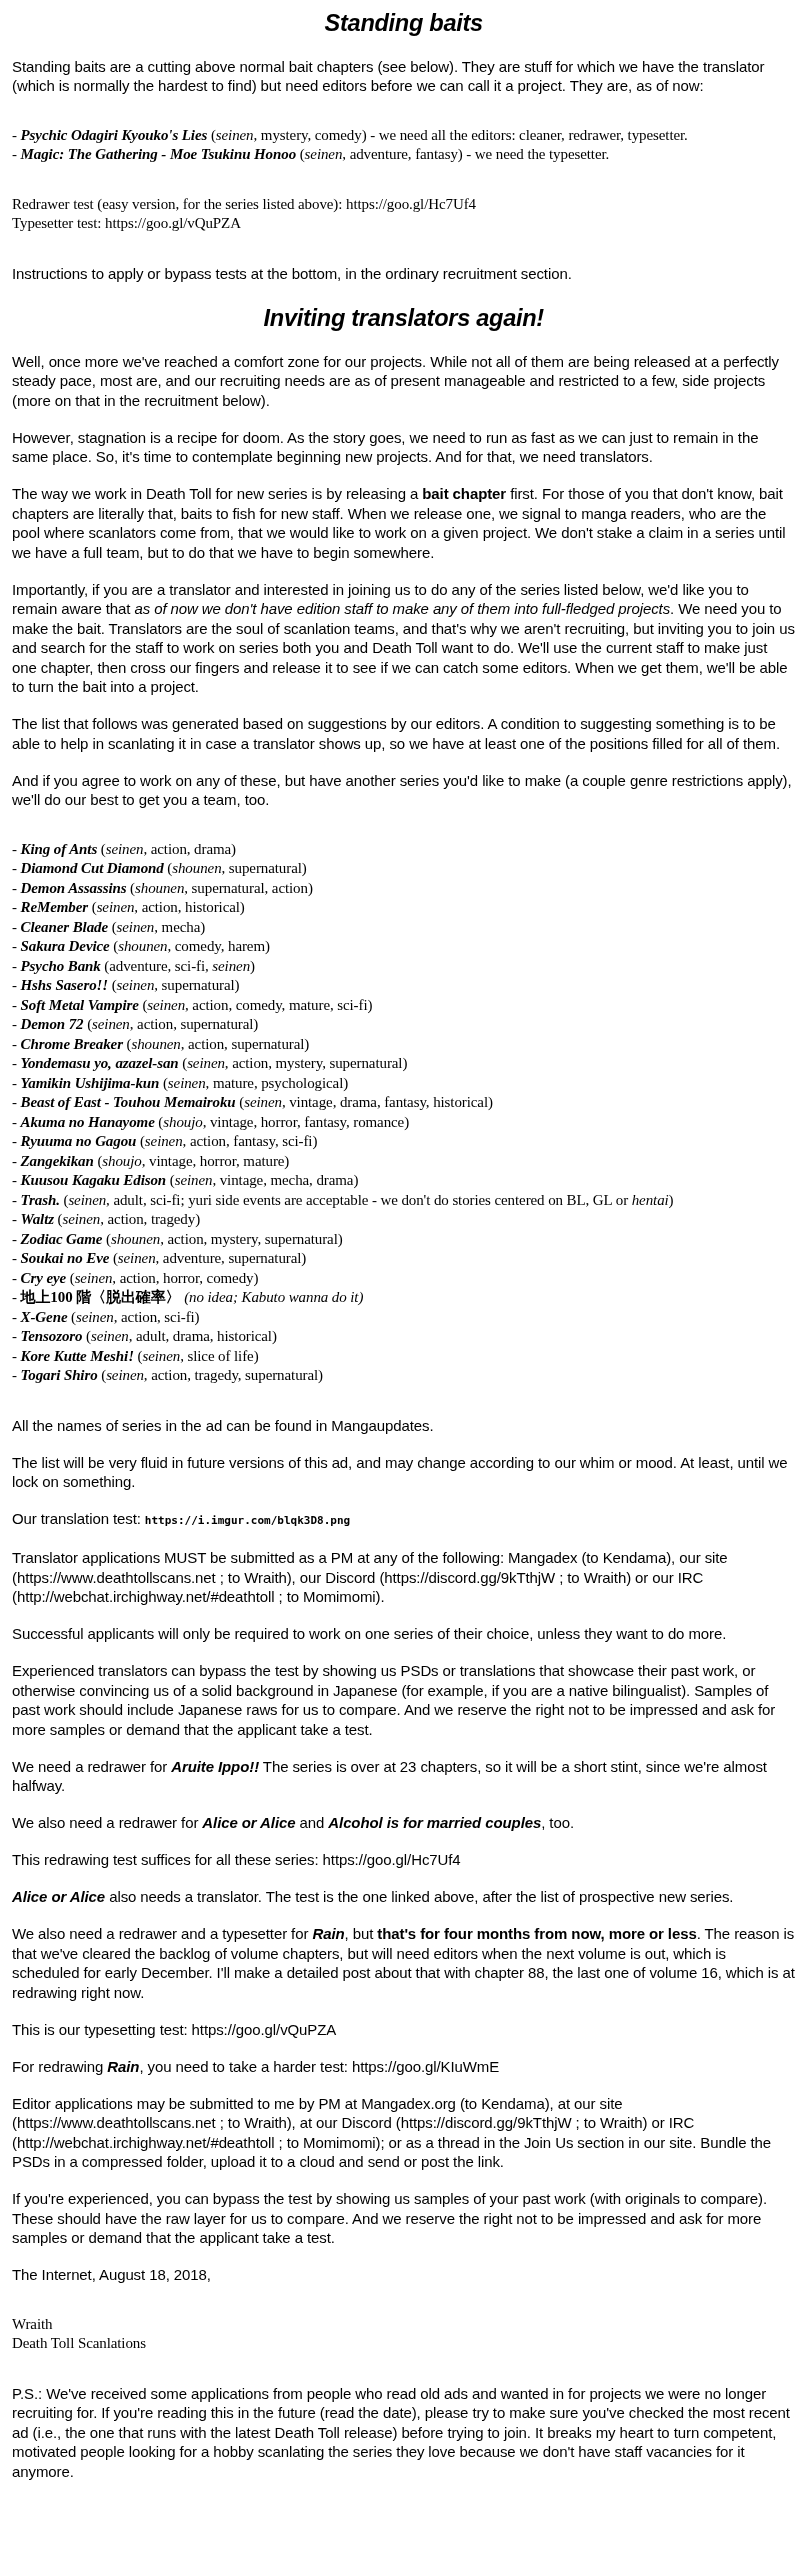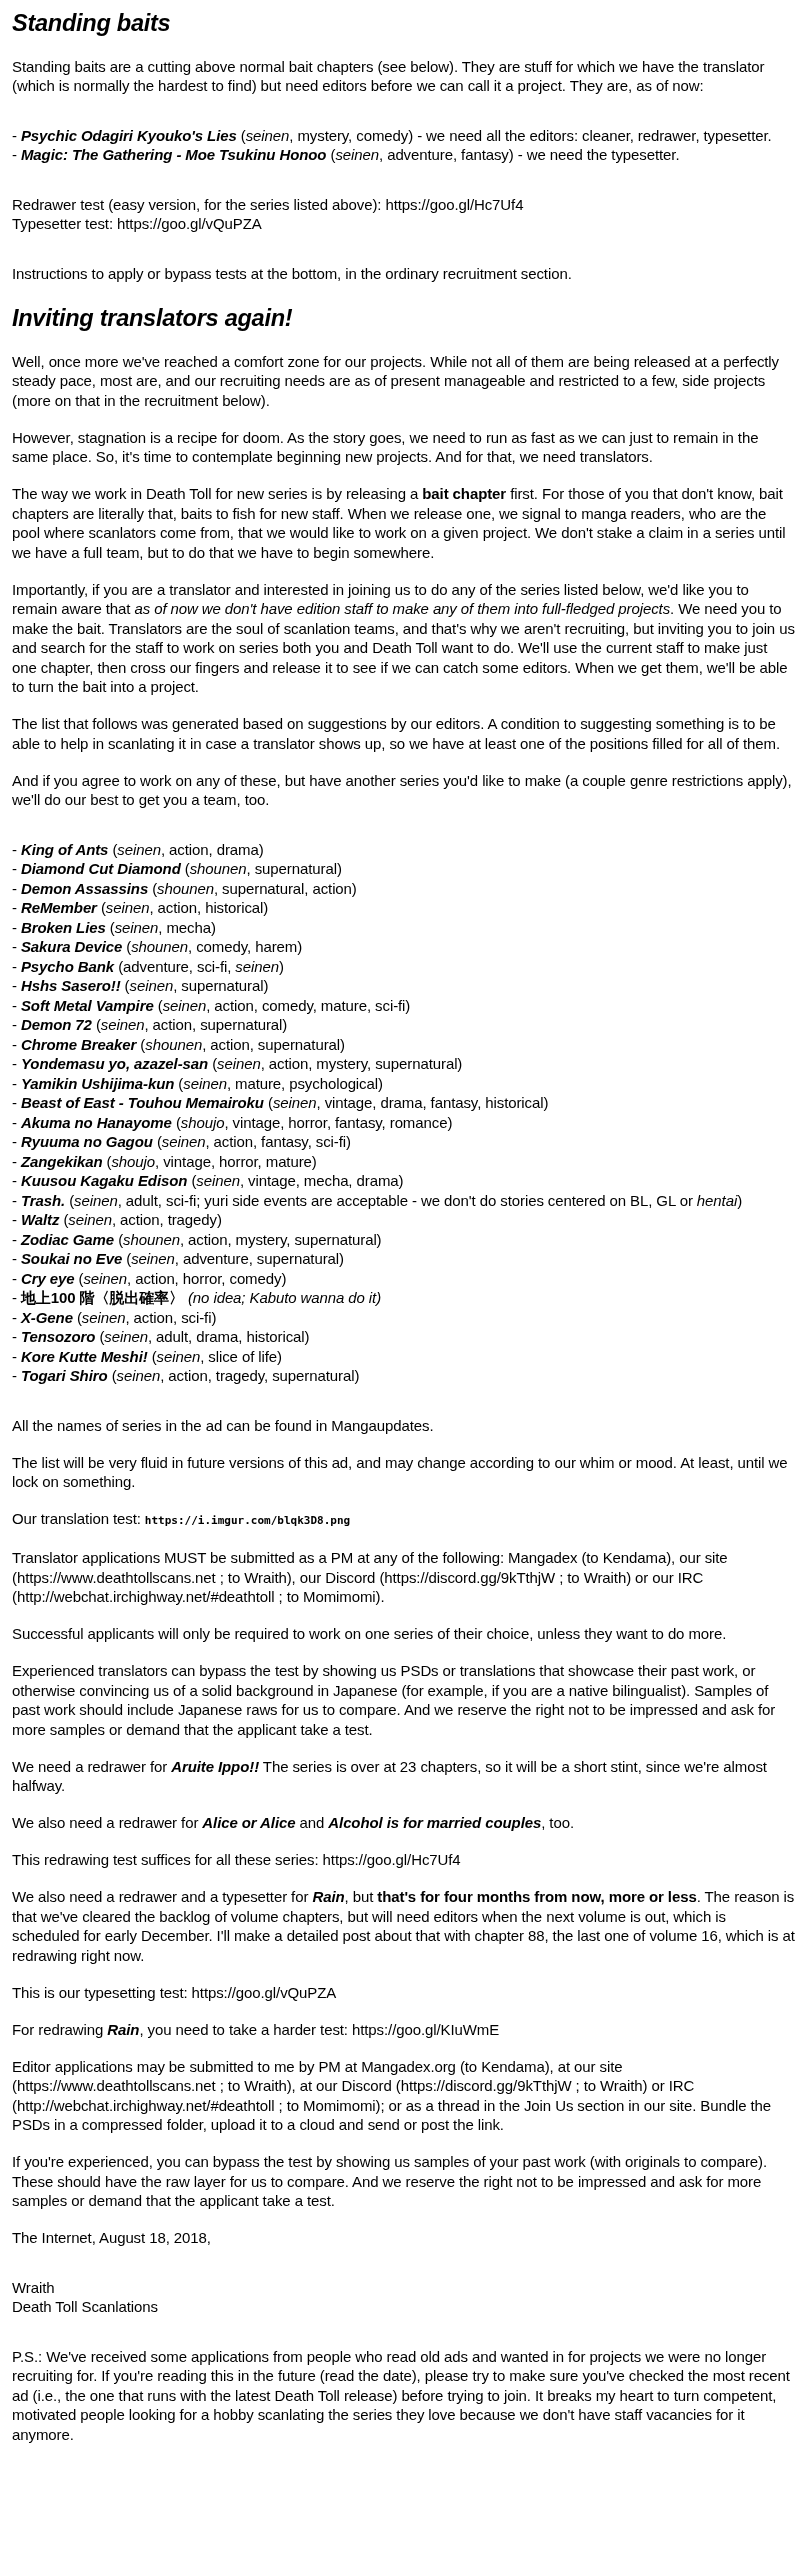--- a/index.html
+++ b/index.html
@@ -7,27 +7,28 @@
     width: 809px;
     min-height: 2576px;
     color: #000000;
     font-family: "Liberation Sans", "DejaVu Sans", sans-serif;
     font-size: 15px;
     line-height: 19.5px;
     letter-spacing: -0.1px;
   }
   main { padding: 5.4px 13.5px 27px 12px; box-sizing: border-box; }
   .para { margin: 17.5px 0; }
-  .lines { margin: 30px 0; }
+  .lines { margin: 30px 0; font-family: Liberation Serif, serif; }
   .line { min-height: 19.5px; }
   .heading {
     font-size: 23.6px;
     line-height: 31px;
     font-weight: bold;
     font-style: italic;
+    text-align: center;
     margin: 20px 0 17.5px 0;
     letter-spacing: -0.3px;
   }
   main > .heading:first-child { margin-top: 2.7px; }
   .right { text-align: left; }
   .b { font-weight: bold; }
   .i { font-style: italic; }
   .m { font-family: "DejaVu Sans Mono", monospace; font-weight: bold; font-size: 11px; letter-spacing: 0; }
 </style>
 </head>
@@ -50,21 +51,21 @@
     <div class="para"><span>However, stagnation is a recipe for doom. As the story goes, we need to run as fast as we can just to remain in the same place. So, it's time to contemplate beginning new projects. And for that, we need translators.</span></div>
     <div class="para"><span>The way we work in Death Toll for new series is by releasing a </span><span class="b">bait chapter</span><span> first. For those of you that don't know, bait chapters are literally that, baits to fish for new staff. When we release one, we signal to manga readers, who are the pool where scanlators come from, that we would like to work on a given project. We don't stake a claim in a series until we have a full team, but to do that we have to begin somewhere.</span></div>
     <div class="para"><span>Importantly, if you are a translator and interested in joining us to do any of the series listed below, we'd like you to remain aware that </span><span class="i">as of now we don't have edition staff to make any of them into full-fledged projects</span><span>. We need you to make the bait. Translators are the soul of scanlation teams, and that's why we aren't recruiting, but inviting you to join us and search for the staff to work on series both you and Death Toll want to do. We'll use the current staff to make just one chapter, then cross our fingers and release it to see if we can catch some editors. When we get them, we'll be able to turn the bait into a project.</span></div>
     <div class="para"><span>The list that follows was generated based on suggestions by our editors. A condition to suggesting something is to be able to help in scanlating it in case a translator shows up, so we have at least one of the positions filled for all of them.</span></div>
     <div class="para"><span>And if you agree to work on any of these, but have another series you'd like to make (a couple genre restrictions apply), we'll do our best to get you a team, too.</span></div>
     <div class="lines">
       <div class="line"><span>- </span><span class="b i">King of Ants</span><span> (</span><span class="i">seinen</span><span>, action, drama)</span></div>
       <div class="line"><span>- </span><span class="b i">Diamond Cut Diamond</span><span> (</span><span class="i">shounen</span><span>, supernatural)</span></div>
       <div class="line"><span>- </span><span class="b i">Demon Assassins</span><span> (</span><span class="i">shounen</span><span>, supernatural, action)</span></div>
       <div class="line"><span>- </span><span class="b i">ReMember</span><span> (</span><span class="i">seinen</span><span>, action, historical)</span></div>
-      <div class="line"><span>- </span><span class="b i">Broken Lies</span><span> (</span><span class="i">seinen</span><span>, mecha)</span></div>
+      <div class="line"><span>- </span><span class="b i">Cleaner Blade</span><span> (</span><span class="i">seinen</span><span>, mecha)</span></div>
       <div class="line"><span>- </span><span class="b i">Sakura Device</span><span> (</span><span class="i">shounen</span><span>, comedy, harem)</span></div>
       <div class="line"><span>- </span><span class="b i">Psycho Bank</span><span> (adventure, sci-fi, </span><span class="i">seinen</span><span>)</span></div>
       <div class="line"><span>- </span><span class="b i">Hshs Sasero!!</span><span> (</span><span class="i">seinen</span><span>, supernatural)</span></div>
       <div class="line"><span>- </span><span class="b i">Soft Metal Vampire</span><span> (</span><span class="i">seinen</span><span>, action, comedy, mature, sci-fi)</span></div>
       <div class="line"><span>- </span><span class="b i">Demon 72</span><span> (</span><span class="i">seinen</span><span>, action, supernatural)</span></div>
       <div class="line"><span>- </span><span class="b i">Chrome Breaker</span><span> (</span><span class="i">shounen</span><span>, action, supernatural)</span></div>
       <div class="line"><span>- </span><span class="b i">Yondemasu yo, azazel-san</span><span> (</span><span class="i">seinen</span><span>, action, mystery, supernatural)</span></div>
       <div class="line"><span>- </span><span class="b i">Yamikin Ushijima-kun</span><span> (</span><span class="i">seinen</span><span>, mature, psychological)</span></div>
       <div class="line"><span>- </span><span class="b i">Beast of East - Touhou Memairoku</span><span> (</span><span class="i">seinen</span><span>, vintage, drama, fantasy, historical)</span></div>
       <div class="line"><span>- </span><span class="b i">Akuma no Hanayome</span><span> (</span><span class="i">shoujo</span><span>, vintage, horror, fantasy, romance)</span></div>
@@ -84,20 +85,21 @@
     </div>
     <div class="para"><span>All the names of series in the ad can be found in Mangaupdates.</span></div>
     <div class="para"><span>The list will be very fluid in future versions of this ad, and may change according to our whim or mood. At least, until we lock on something.</span></div>
     <div class="para"><span>Our translation test: </span><span class="m">https://i.imgur.com/blqk3D8.png</span></div>
     <div class="para"><span>Translator applications MUST be submitted as a PM at any of the following: Mangadex (to Kendama), our site (https://www.deathtollscans.net ; to Wraith), our Discord (https://discord.gg/9kTthjW ; to Wraith) or our IRC (http://webchat.irchighway.net/#deathtoll ; to Momimomi).</span></div>
     <div class="para"><span>Successful applicants will only be required to work on one series of their choice, unless they want to do more.</span></div>
     <div class="para"><span>Experienced translators can bypass the test by showing us PSDs or translations that showcase their past work, or otherwise convincing us of a solid background in Japanese (for example, if you are a native bilingualist). Samples of past work should include Japanese raws for us to compare. And we reserve the right not to be impressed and ask for more samples or demand that the applicant take a test.</span></div>
     <div class="para"><span>We need a redrawer for </span><span class="b i">Aruite Ippo!!</span><span> The series is over at 23 chapters, so it will be a short stint, since we're almost halfway.</span></div>
     <div class="para"><span>We also need a redrawer for </span><span class="b i">Alice or Alice</span><span> and </span><span class="b i">Alcohol is for married couples</span><span>, too.</span></div>
     <div class="para"><span>This redrawing test suffices for all these series: https://goo.gl/Hc7Uf4</span></div>
+    <div class="para"><span class="b i">Alice or Alice</span><span> also needs a translator. The test is the one linked above, after the list of prospective new series.</span></div>
     <div class="para"><span>We also need a redrawer and a typesetter for </span><span class="b i">Rain</span><span>, but </span><span class="b">that's for four months from now, more or less</span><span>. The reason is that we've cleared the backlog of volume chapters, but will need editors when the next volume is out, which is scheduled for early December. I'll make a detailed post about that with chapter 88, the last one of volume 16, which is at redrawing right now.</span></div>
     <div class="para"><span>This is our typesetting test: https://goo.gl/vQuPZA</span></div>
     <div class="para"><span>For redrawing </span><span class="b i">Rain</span><span>, you need to take a harder test: https://goo.gl/KIuWmE</span></div>
     <div class="para"><span>Editor applications may be submitted to me by PM at Mangadex.org (to Kendama), at our site (https://www.deathtollscans.net ; to Wraith), at our Discord (https://discord.gg/9kTthjW ; to Wraith) or IRC (http://webchat.irchighway.net/#deathtoll ; to Momimomi); or as a thread in the Join Us section in our site. Bundle the PSDs in a compressed folder, upload it to a cloud and send or post the link.</span></div>
     <div class="para"><span>If you're experienced, you can bypass the test by showing us samples of your past work (with originals to compare). These should have the raw layer for us to compare. And we reserve the right not to be impressed and ask for more samples or demand that the applicant take a test.</span></div>
     <div class="para right"><span>The Internet, August 18, 2018,</span></div>
     <div class="lines right">
       <div class="line"><span>Wraith</span></div>
       <div class="line"><span>Death Toll Scanlations</span></div>
     </div>

